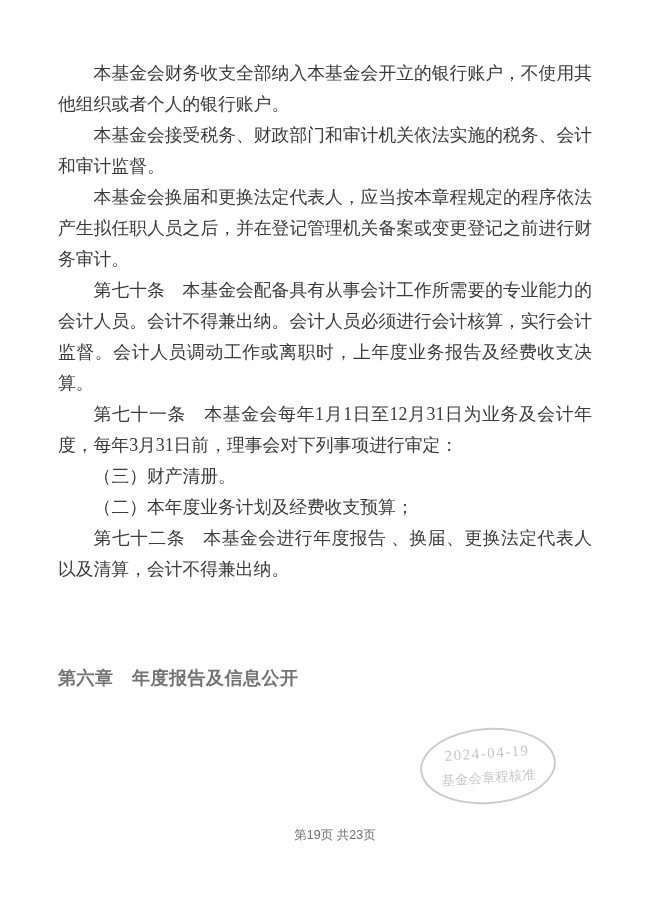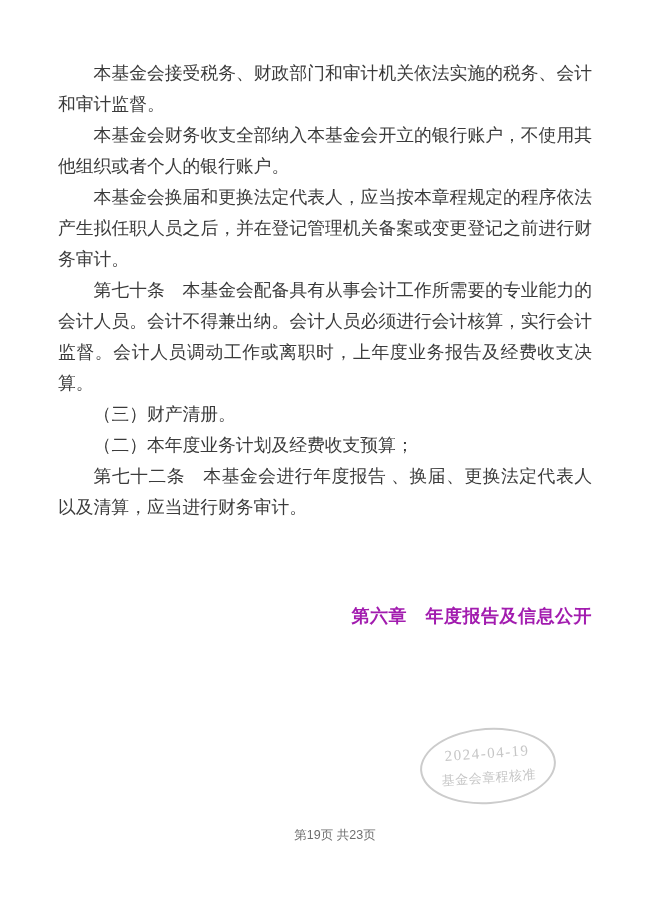--- a/index.html
+++ b/index.html
@@ -34,22 +34,22 @@
     text-indent: 2em;
     letter-spacing: 0;
     word-break: break-all;
   }
   .chapter-title {
     margin-top: 78px;
     font-family: "Liberation Sans", "DejaVu Sans", sans-serif;
     font-weight: bold;
     font-size: 18px;
     line-height: 31px;
-    text-align: right;
-    color: #a21caf;
+    text-align: left;
+    color: #737373;
     letter-spacing: 0.5px;
   }
   .stamp {
     position: absolute;
     left: 420px;
     top: 728px;
     width: 136px;
     height: 76px;
     border: 2px solid var(--stamp-border);
     border-radius: 50%;
@@ -91,27 +91,28 @@
 <body>
 
 <div class="page">
 
   <div class="stamp">
     <div class="stamp-date">2024-04-19</div>
     <div class="stamp-label">基金会章程核准</div>
   </div>
 
   <div class="content">
+    <p class="para">本基金会财务收支全部纳入本基金会开立的银行账户，不使用其他组织或者个人的银行账户。</p>
     <p class="para">本基金会接受税务、财政部门和审计机关依法实施的税务、会计和审计监督。</p>
-    <p class="para">本基金会财务收支全部纳入本基金会开立的银行账户，不使用其他组织或者个人的银行账户。</p>
     <p class="para">本基金会换届和更换法定代表人，应当按本章程规定的程序依法产生拟任职人员之后，并在登记管理机关备案或变更登记之前进行财务审计。</p>
     <p class="para">第七十条　本基金会配备具有从事会计工作所需要的专业能力的会计人员。会计不得兼出纳。会计人员必须进行会计核算，实行会计监督。会计人员调动工作或离职时，上年度业务报告及经费收支决算。</p>
+    <p class="para">第七十一条　本基金会每年1月1日至12月31日为业务及会计年度，每年3月31日前，理事会对下列事项进行审定：</p>
     <p class="para">（三）财产清册。</p>
     <p class="para">（二）本年度业务计划及经费收支预算；</p>
-    <p class="para">第七十二条　本基金会进行年度报告 、换届、更换法定代表人以及清算，应当进行财务审计。</p>
+    <p class="para">第七十二条　本基金会进行年度报告 、换届、更换法定代表人以及清算，会计不得兼出纳。</p>
 
     <h2 class="chapter-title">第六章　年度报告及信息公开</h2>
 
   </div>
 
   <div class="page-footer">第19页 共23页</div>
 
 </div>
 
 </body></html>

